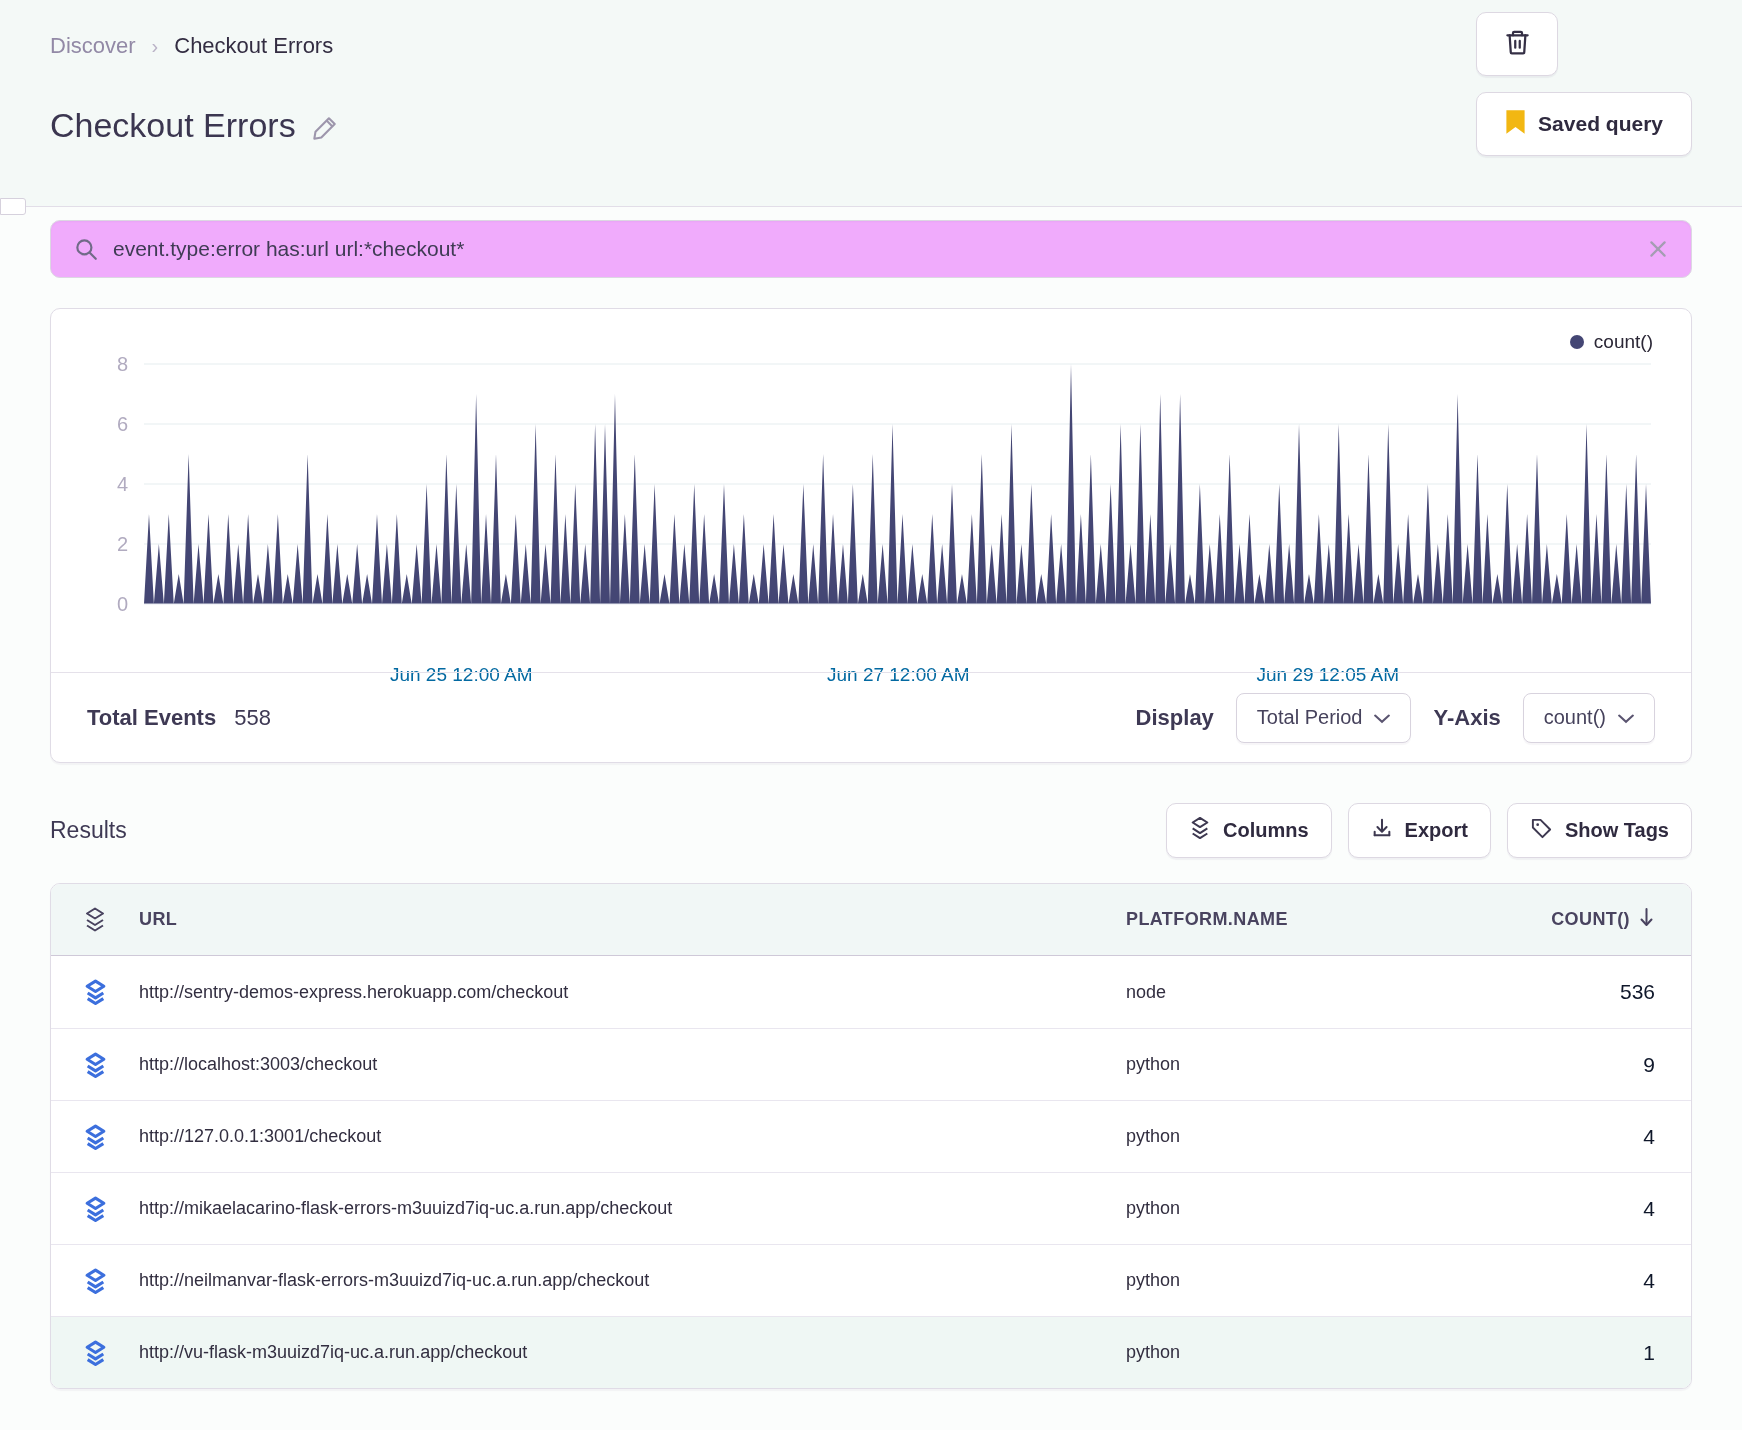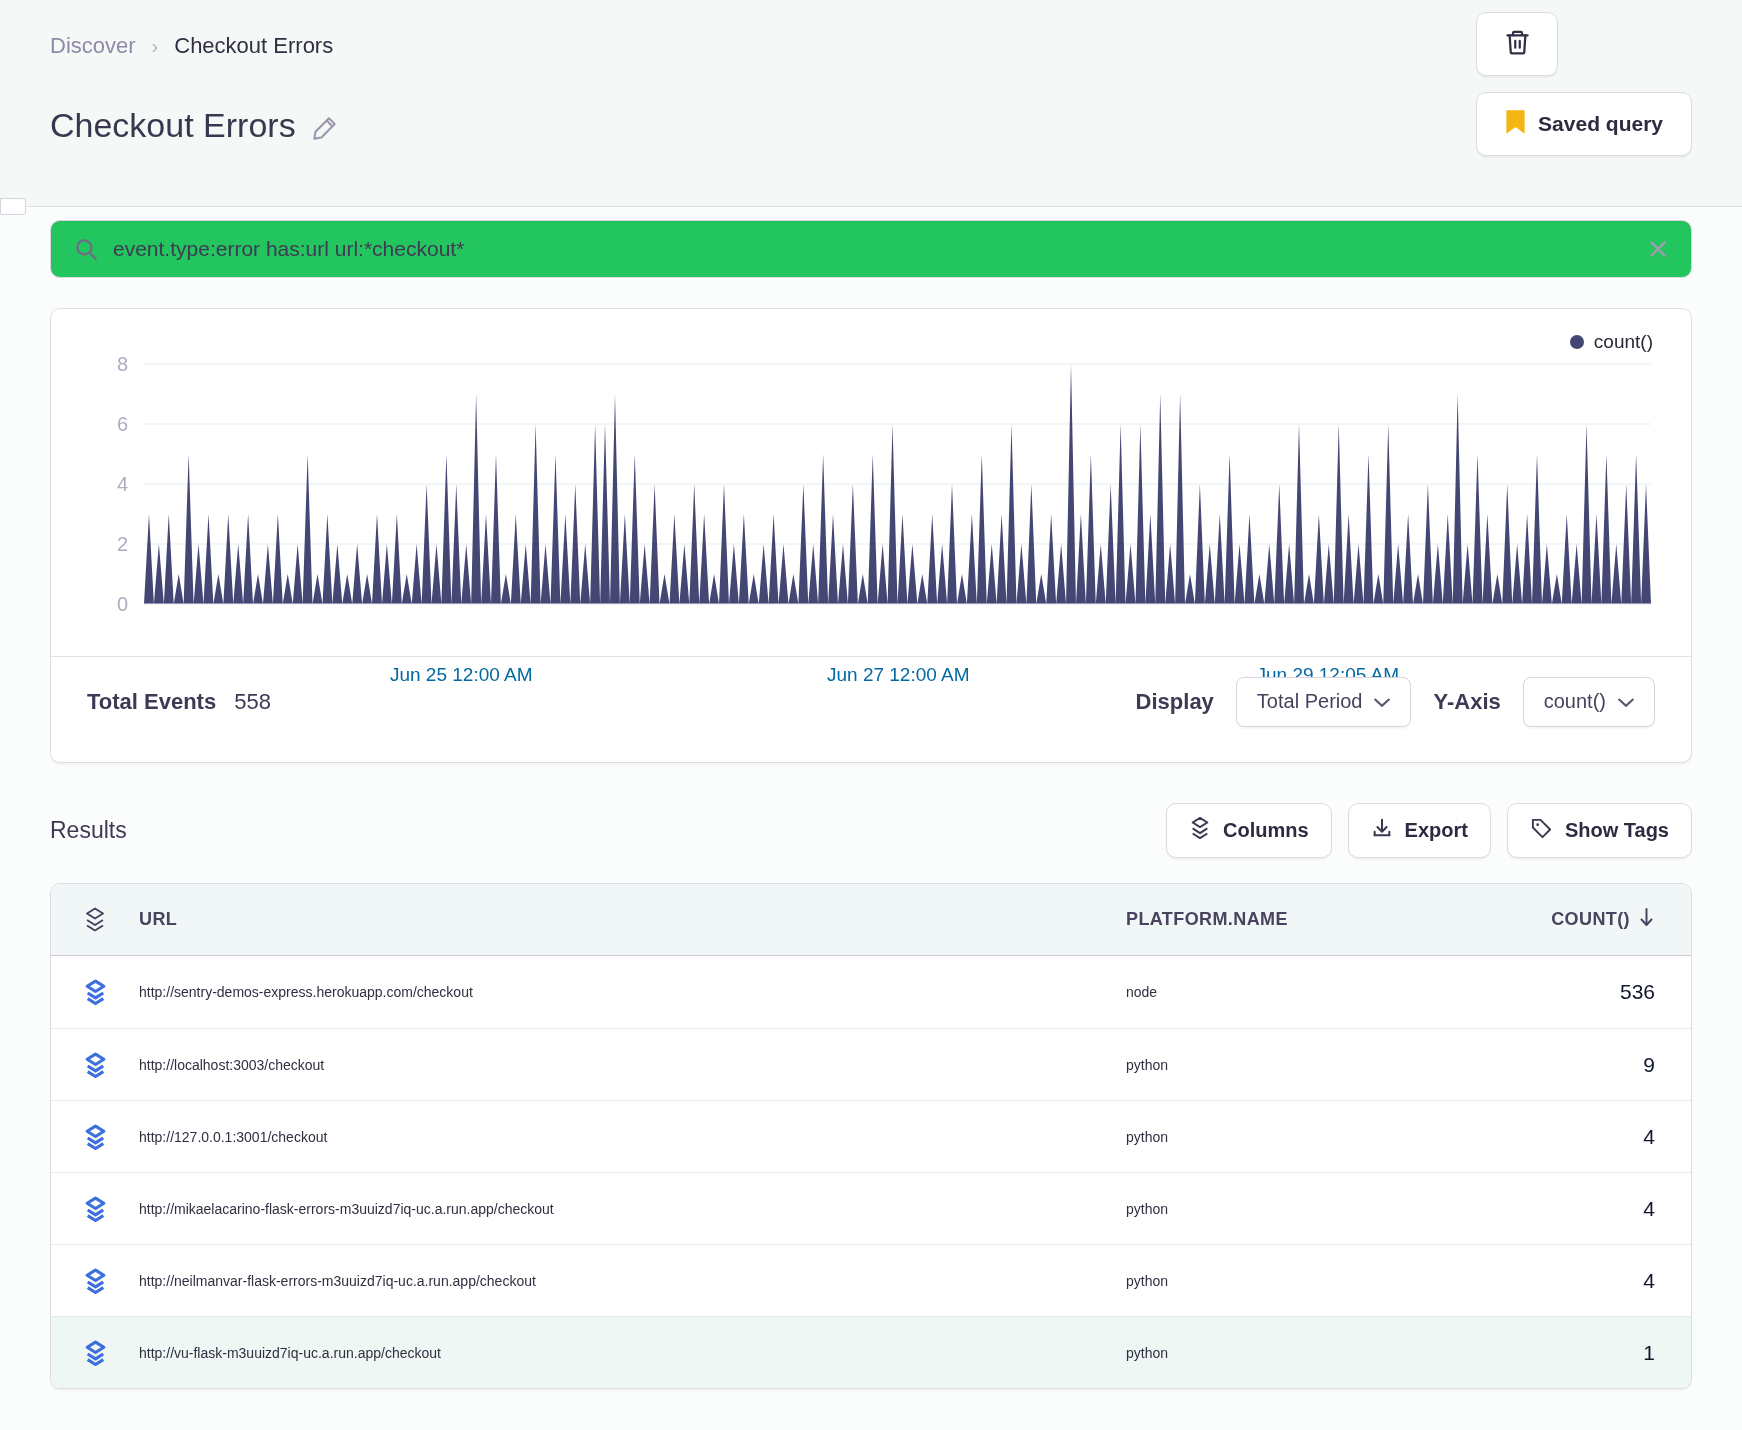--- a/index.html
+++ b/index.html
@@ -29,21 +29,21 @@
   .divider { position:absolute; top:206px; left:0; width:100%; height:1px; background:#e2dee8; }
   .divider-handle {
     position:absolute; top:198px; left:0; width:26px; height:17px;
     background:#fff; border:1px solid #d6d1dd; border-radius:0 3px 3px 0;
   }
 
   .content { position:absolute; top:207px; left:0; width:100%; padding:0 50px; }
 
   
   .search-bar {
-    margin-top:13px; height:58px; background:#22c55e;
+    margin-top:13px; height:58px; background:#f0abfc;
     border:1px solid #dcd7e2; border-radius:10px;
     display:flex; align-items:center; padding:0 22px;
     box-shadow:inset 0 1px 2px rgba(45,0,85,0.04);
   }
   .search-bar input {
     border:none; outline:none; flex:1; font-size:21px; color:#3f3b54;
     font-family:inherit; background:transparent; margin-left:14px;
   }
   .icon-btn-x { cursor:pointer; display:flex; align-items:center; }
 
@@ -62,21 +62,21 @@
     font-size:20px; color:#b1abc0; line-height:26px;
   }
   .plot-region { position:absolute; left:58px; right:0; top:0; height:300px; }
   .plot-region svg { position:absolute; top:0; left:0; width:100%; height:300px; }
   .xlabels { position:absolute; left:58px; right:0; top:300px; height:40px; }
   .xlabels span {
     position:absolute; transform:translateX(-50%); white-space:nowrap;
     font-size:19px; color:#0369a1; top:12px;margin-left:46px;
   }
   .chart-footer {
-    position:absolute; bottom:16px; left:0; width:100%; height:90px;
+    position:absolute; bottom:0; left:0; width:100%; height:90px;
     border-top:1px solid #e5e1ea; display:flex; align-items:center;
     justify-content:space-between; padding:0 36px;
   }
   .tot-group { display:flex; align-items:baseline; gap:18px; }
   .lbl-bold { font-size:22px; font-weight:700; color:#3e3954; }
   .tot-value { font-size:22px; color:#3e3954; }
   .footer-controls { display:flex; align-items:center; gap:22px; }
   .select-btn {
     background:#fff; border:1px solid #d8d3de; border-radius:8px;
     height:50px; padding:0 20px; display:flex; align-items:center; gap:12px;
@@ -101,21 +101,21 @@
   .th-count { text-align:right; padding-right:36px; display:flex; justify-content:flex-end; align-items:center; gap:8px; cursor:pointer;}
   .th-url, .th-platform { cursor:pointer; }
   .trow {
     display:grid; grid-template-columns:88px 987px 340px auto;
     align-items:center; height:72px; border-top:1px solid #e9e6ef;
     background:#fff; cursor:pointer;
   }
   .trow:first-child { border-top:none; }
   .trow.highlighted { background:#eff7f4; }
   .cell-icon { display:flex; justify-content:center; }
-  .cell-url, .cell-platform { font-size:14px; color:#322e40; white-space:nowrap; overflow:hidden; }
+  .cell-url, .cell-platform { font-size:18px; color:#322e40; white-space:nowrap; overflow:hidden; }
   .cell-count { font-size:21px; color:#0f172a; text-align:right; padding-right:36px; }
 </style>
 </head>
 <body>
 
 <div class="top-band"></div>
 
 <div class="crumb-row">
   <span class="crumb-section">Discover</span>
   <span class="crumb-sep">›</span>

